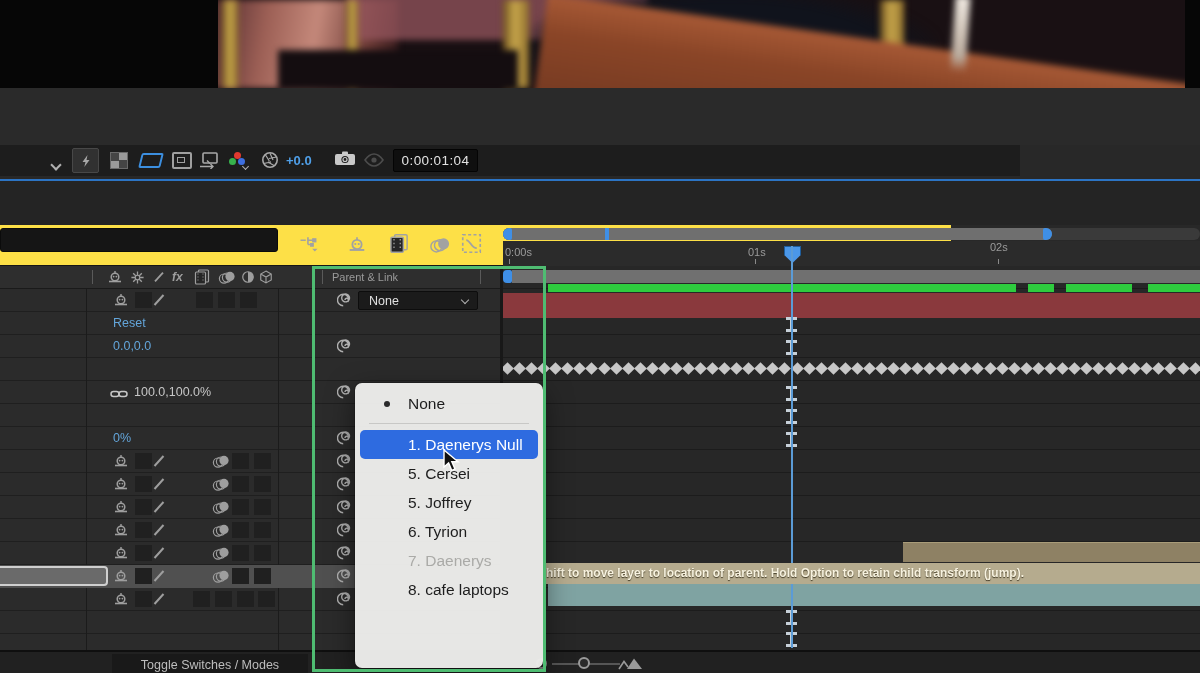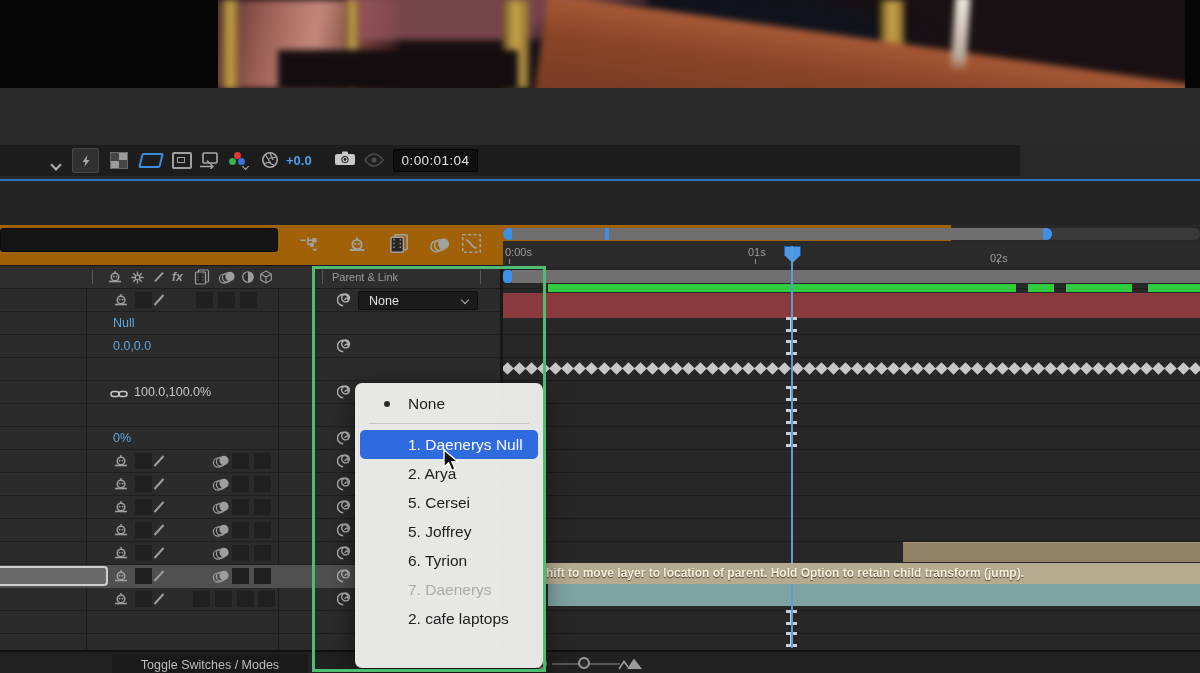--- a/index.html
+++ b/index.html
@@ -34,21 +34,21 @@
     background:conic-gradient(#9a9a9a 0 25%, #454545 0 50%, #9a9a9a 0 75%, #454545 0); background-size:100% 100%; }
   #roi { left:140px; top:8px; width:22px; height:15px; border:2px solid #3c8fe0; transform:skewX(-14deg); border-radius:2px; }
   #guides { left:172px; top:7px; width:20px; height:17px; border:2px solid #a0a0a0; border-radius:2px; }
   #guides i { position:absolute; left:3px; top:3px; width:8px; height:6px; border:1.5px solid #a0a0a0; display:block; }
   #timecode { left:393px; top:4px; width:85px; height:23px; background:#0f0f0f; border:1px solid #040404; border-radius:2px;
     color:#e3e3e3; font-size:13.5px; display:flex; align-items:center; justify-content:center; letter-spacing:.4px; }
   #exposure { left:286px; top:8px; color:#4f9fe8; font-size:13px; font-weight:bold; }
   .dot { position:absolute; width:7px; height:7px; border-radius:50%; }
 
   
-  #tl-toolbar { left:0; top:225px; width:951px; height:41px; background:#a16207; border-bottom:1px solid #161616; }
+  #tl-toolbar { left:0; top:225px; width:951px; height:41px; background:#fde047; border-bottom:1px solid #161616; }
   #comp-field { position:absolute; left:0; top:3px; width:278px; height:24px; background:#151515; border:1px solid #0b0b0b; border-radius:3px; }
   .mt-ico { position:absolute; color:#a2a2a2; }
   #workarea-track { position:absolute; left:503px; top:3px; width:697px; height:12px; background:#3a3a3a; border-radius:6px; }
   #workarea-bar { position:absolute; left:0; top:0; width:549px; height:12px; background:#6f6f6f; border-radius:6px; }
   #workarea-bar .cap { position:absolute; top:0; width:9px; height:12px; background:#3f8fe6; }
   #workarea-bar .capL { left:0; border-radius:6px 2px 2px 6px; }
   #workarea-bar .capR { right:0; border-radius:2px 6px 6px 2px; }
   #wa-tick { position:absolute; left:102px; top:0; width:4px; height:12px; background:#3f8fe6; }
   #ruler { position:absolute; left:503px; top:16px; width:697px; height:25px; background:#2b2b2b; color:#9b9b9b; font-size:11px; }
   #ruler .tick { position:absolute; top:18px; width:1px; height:5px; background:#8a8a8a; }
@@ -277,21 +277,21 @@
     <div id="workarea-track">
       <div id="workarea-bar">
         <span class="cap capL"></span>
         <span class="cap capR"></span>
         <span id="wa-tick"></span>
       </div>
     </div>
     <div id="ruler">
       <span style="position:absolute;left:2px;top:5px">0:00s</span>
       <span style="position:absolute;left:245px;top:5px">01s</span>
-      <span style="position:absolute;left:487px;top:11px">02s</span>
+      <span style="position:absolute;left:487px;top:0">02s</span>
       <span class="tick" style="left:6px"></span>
         <span class="tick" style="left:252px"></span>
         <span class="tick" style="left:495px"></span>
     </div>
   </div>
 
   <div id="main" class="abs">
     <div id="leftpanel">
       <div class="vline" style="left:86px"></div>
       <div class="vline" style="left:278px"></div>
@@ -339,21 +339,21 @@
         <span class="spiral"><svg class="i" width="16" height="16">
               <use href="#sym-spiral"></use>
             </svg></span>
         <span id="none-select">
           <span>None</span>
           <span class="chev"></span>
         </span>
       </div>
 
       <div class="lrow" style="top:46px">
-          <span class="prop">Null</span>
+          <span class="prop">Reset</span>
         </div>
       <div class="lrow" style="top:69px">
         <span class="prop">0.0,0.0</span>
         <span class="spiral"><svg class="i" width="16" height="16">
               <use href="#sym-spiral"></use>
             </svg></span>
       </div>
       <div class="lrow" style="top:115px">
         <span class="sw" style="left:110px;top:5px;color:#c6c6c6"><svg class="i" width="18" height="12">
               <use href="#sym-chain"></use>
@@ -602,26 +602,25 @@
         </svg></span>
   </div>
 
   <div id="dropdown">
     <div class="dd-none">
       <span class="bullet"></span>
       <span>None</span>
     </div>
     <div class="dd-sep"></div>
     <div class="dd-item dd-hl">1. Daenerys Null</div>
-    <div class="dd-item">2. Arya</div>
     <div class="dd-item">5. Cersei</div>
     <div class="dd-item">5. Joffrey</div>
     <div class="dd-item">6. Tyrion</div>
     <div class="dd-item dd-dis">7. Daenerys</div>
-    <div class="dd-item">2. cafe laptops</div>
+    <div class="dd-item">8. cafe laptops</div>
   </div>
 
   <div id="green-rect"></div>
 
   <svg id="cursor" width="20" height="24">
     <polygon points="1,1 1,18 5.6,14 8.8,21.5 12,20 8.8,12.8 15,12.8" fill="#101010" stroke="#ffffff" stroke-width="1.4"></polygon>
   </svg>
 
 </div>
 

